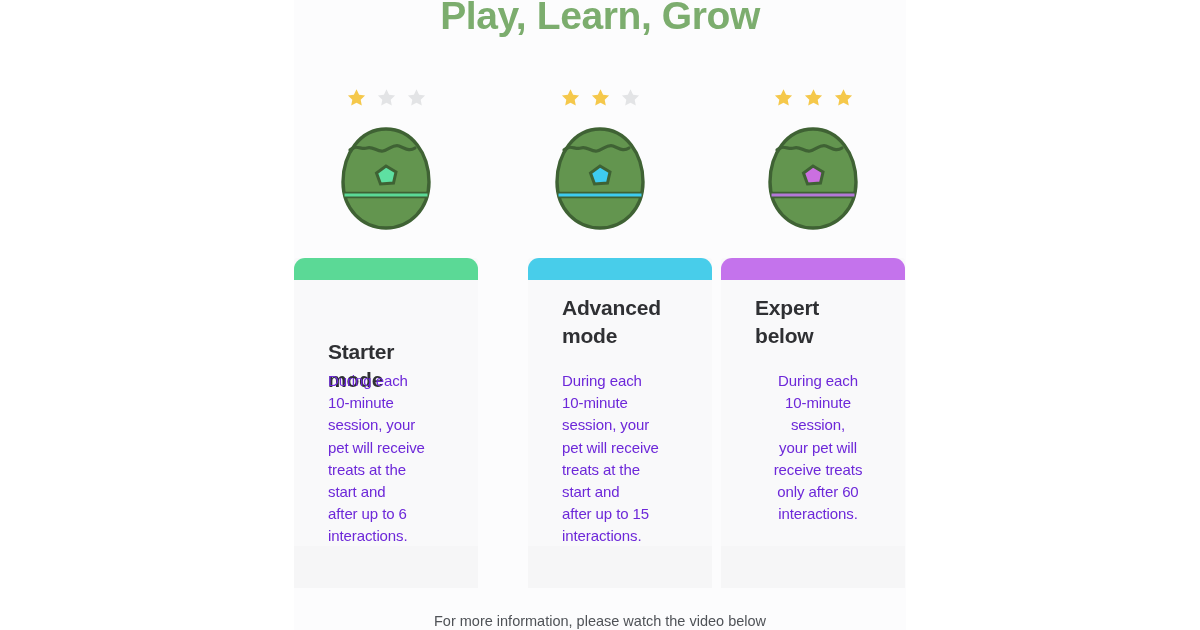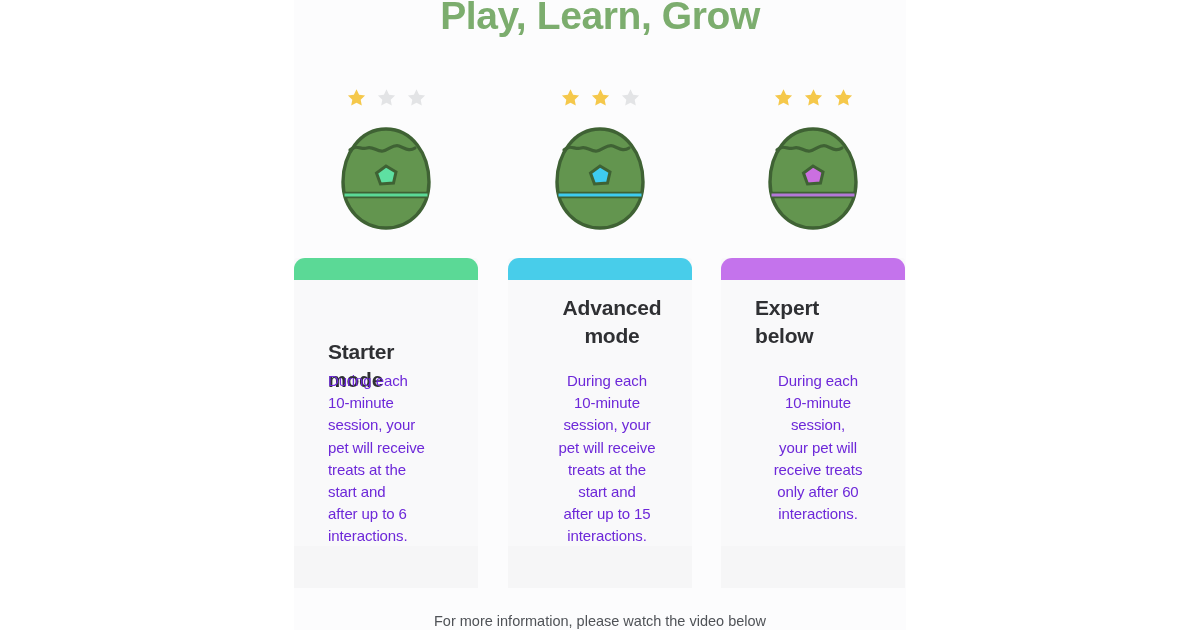--- a/index.html
+++ b/index.html
@@ -210,21 +210,21 @@
   <div class="egg-wrap" style="left:540px;">
     <svg viewBox="0 0 120 110" width="120" height="110">
       <path d="M60 5 C86 5 103 30 103 58 C103 85 84 104 60 104 C36 104 17 85 17 58 C17 30 34 5 60 5 Z" fill="#63954f" stroke="#3f6234" stroke-width="3.4"></path>
       <path d="M24 26 C30 20 35 26 41 24 C47 22 51 28 57 27 C63 26 67 20 73 22 C79 24 83 28 89 24" fill="none" stroke="#3f6234" stroke-width="3.2" stroke-linecap="round"></path>
       <line x1="18.5" y1="71" x2="101.5" y2="71" stroke="#3f6234" stroke-width="6.5"></line>
       <line x1="18.5" y1="71" x2="101.5" y2="71" stroke="#3ecbf0" stroke-width="3.2"></line>
       <path d="M60 42 L70 48 L67.5 59 L54.5 60 L50.5 49 Z" fill="#3ecbf0" stroke="#3f6234" stroke-width="3"></path>
     </svg>
   </div>
 
-  <div class="card" style="left:508px;text-align:center;">
+  <div class="card" style="left:528px;">
     <div class="card-strip" style="background:#48cdea;"></div>
     <div class="card-title" style="white-space:pre-line;">Advanced
 mode</div>
     <div class="card-body">During each
 10-minute
 session, your
 pet will receive
 treats at the
 start and
 after up to 15

